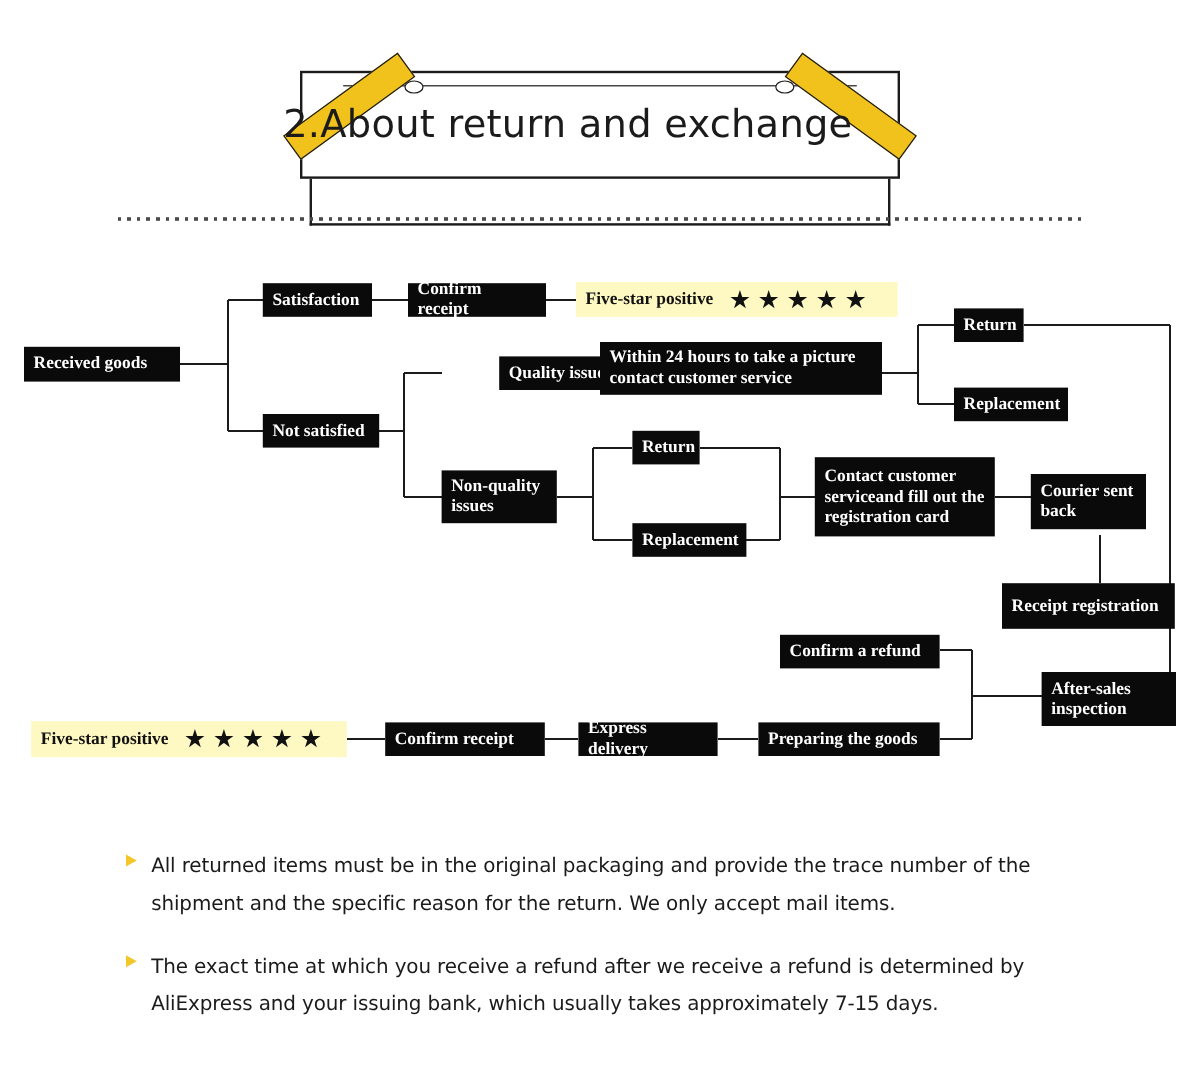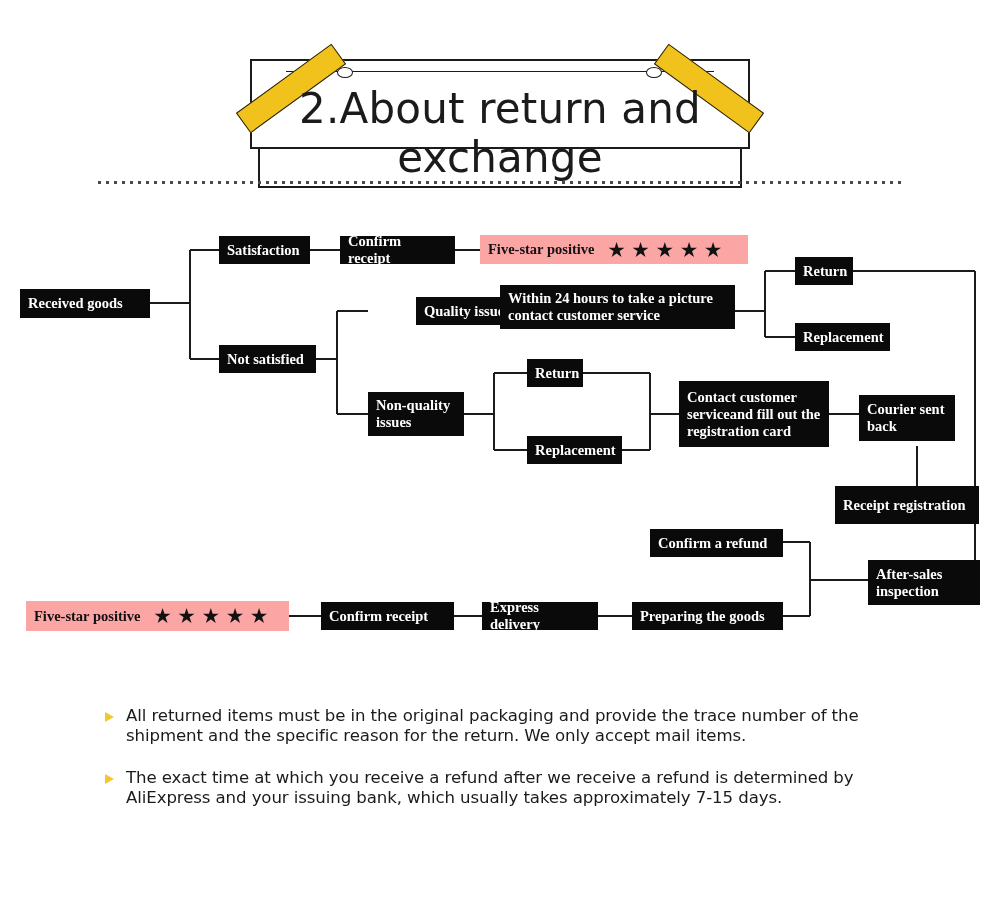--- a/index.html
+++ b/index.html
@@ -30,57 +30,57 @@
   }
   .banner-dot.l{left:101px;}
   .banner-dot.r{left:410px;}
   .ribbon{
     position:absolute;width:118px;height:25px;background:#f2c21c;
     border:1.6px solid #1b1b1b;box-sizing:border-box;
   }
   .ribbon.l{left:-4px;top:28px;transform:rotate(-36deg);transform-origin:50% 50%;}
   .ribbon.r{left:414px;top:28px;transform:rotate(36deg);transform-origin:50% 50%;}
   #banner-title{
-    position:absolute;left:0;top:36px;width:528px;text-align:center;
-    font-size:42px;color:#1b1b1b;letter-spacing:0.2px;font-weight:400;
+    position:absolute;left:0;top:36px;width:528px;text-align:left;
+    font-size:32px;color:#1b1b1b;letter-spacing:0.2px;font-weight:400;
     font-family:"DejaVu Sans", sans-serif;
   }
 
   
   #divider{
     position:absolute;left:98px;top:181px;width:804px;height:3px;
     background-image:repeating-linear-gradient(to right,#4a4a4a 0 3px,transparent 3px 8px);
   }
 
   
   #flow{position:absolute;left:0;top:0;width:1000px;height:900px;}
   #wires{position:absolute;left:0;top:0;width:1000px;height:900px;}
 
   .node{
     position:absolute;background:#0a0a0a;color:#ffffff;
     font-family:"Liberation Serif", serif;font-weight:700;
     font-size:14.5px;line-height:17px;
     display:flex;align-items:center;box-sizing:border-box;
     padding:4px 8px;
   }
-  .node.yellow{background:#fca5a5;color:#111111;}
+  .node.yellow{background:#fef9c3;color:#111111;}
 
   .stars{display:inline-flex;gap:8px;margin-left:14px;}
   .stars i{font-style:normal;font-size:18px;color:#111;line-height:1;}
 
   
   #notes{position:absolute;left:105px;top:706px;width:820px;}
   .note{display:flex;align-items:flex-start;margin-bottom:22px;}
   .tri{
     width:0;height:0;border-left:9px solid #f3c62a;
     border-top:5.5px solid transparent;border-bottom:5.5px solid transparent;
     margin:6px 12px 0 0;flex:0 0 auto;
   }
   .note p{
-    margin:0;font-size:16.6px;line-height:20px;color:#1b1b1b;
+    margin:0;font-size:16.6px;line-height:31px;color:#1b1b1b;
     font-family:"DejaVu Sans", sans-serif;font-weight:400;
     letter-spacing:-0.1px;
   }
 </style>
 </head>
 <body>
 
 <div id="banner">
   <div class="banner-inner"></div>
   <div class="banner-outer"></div>

